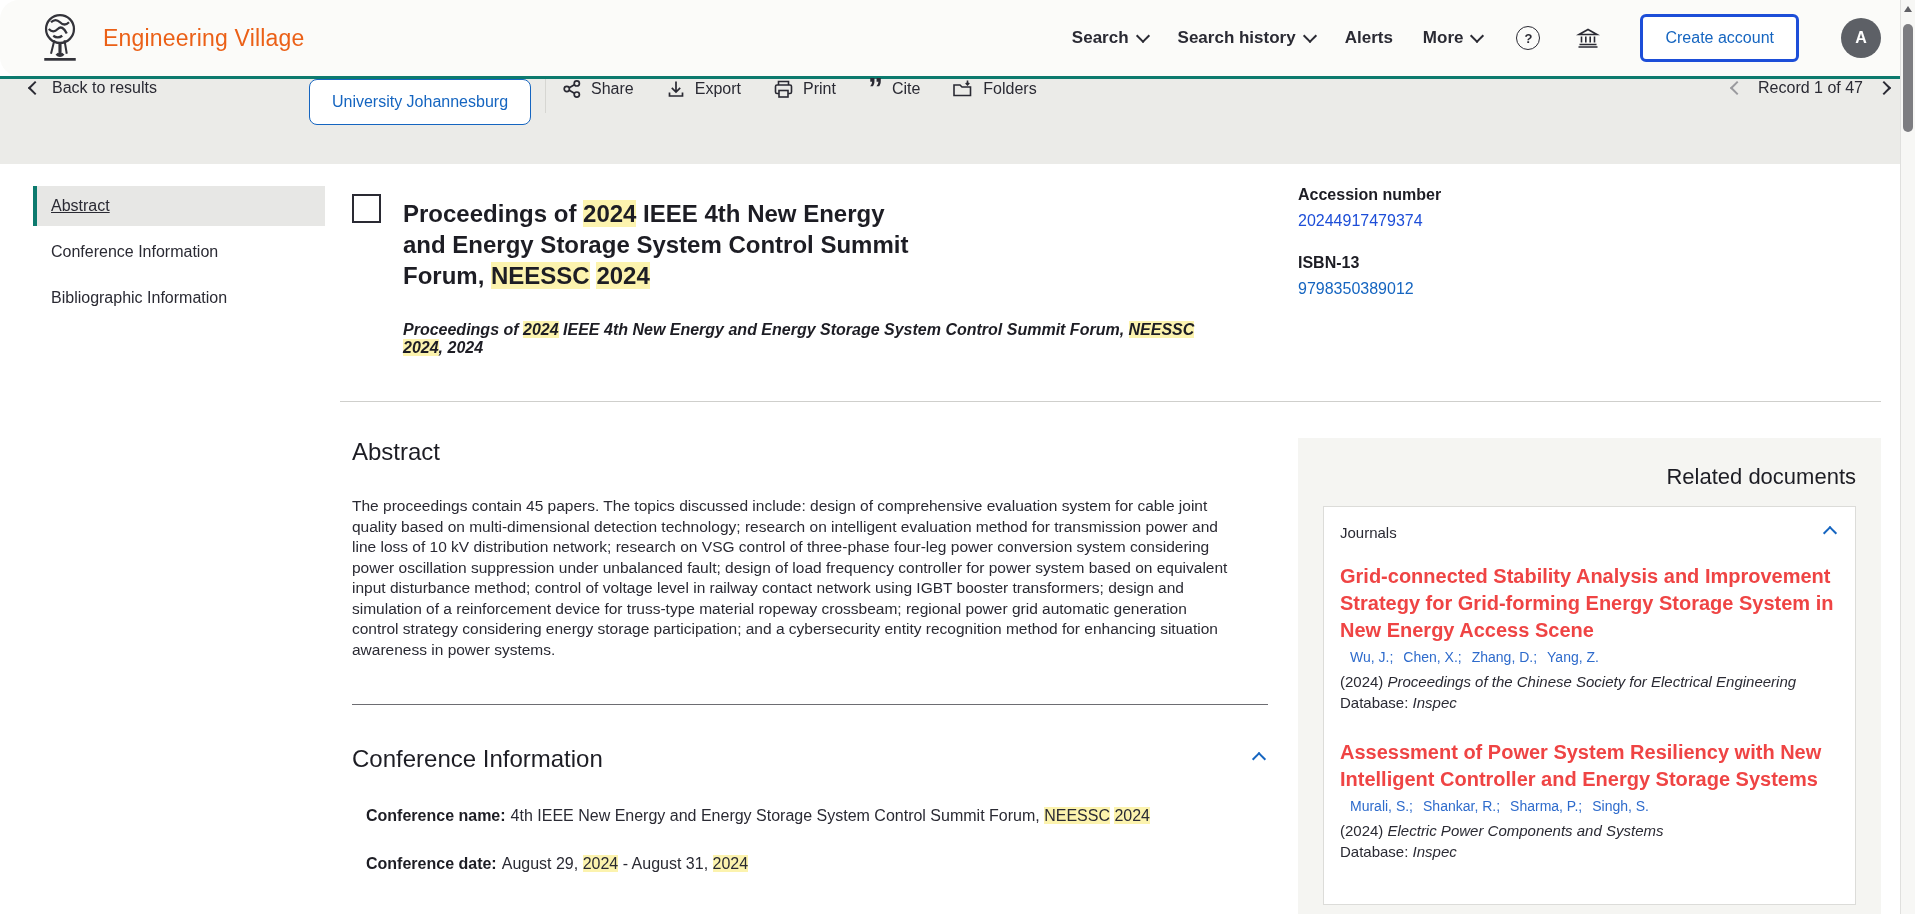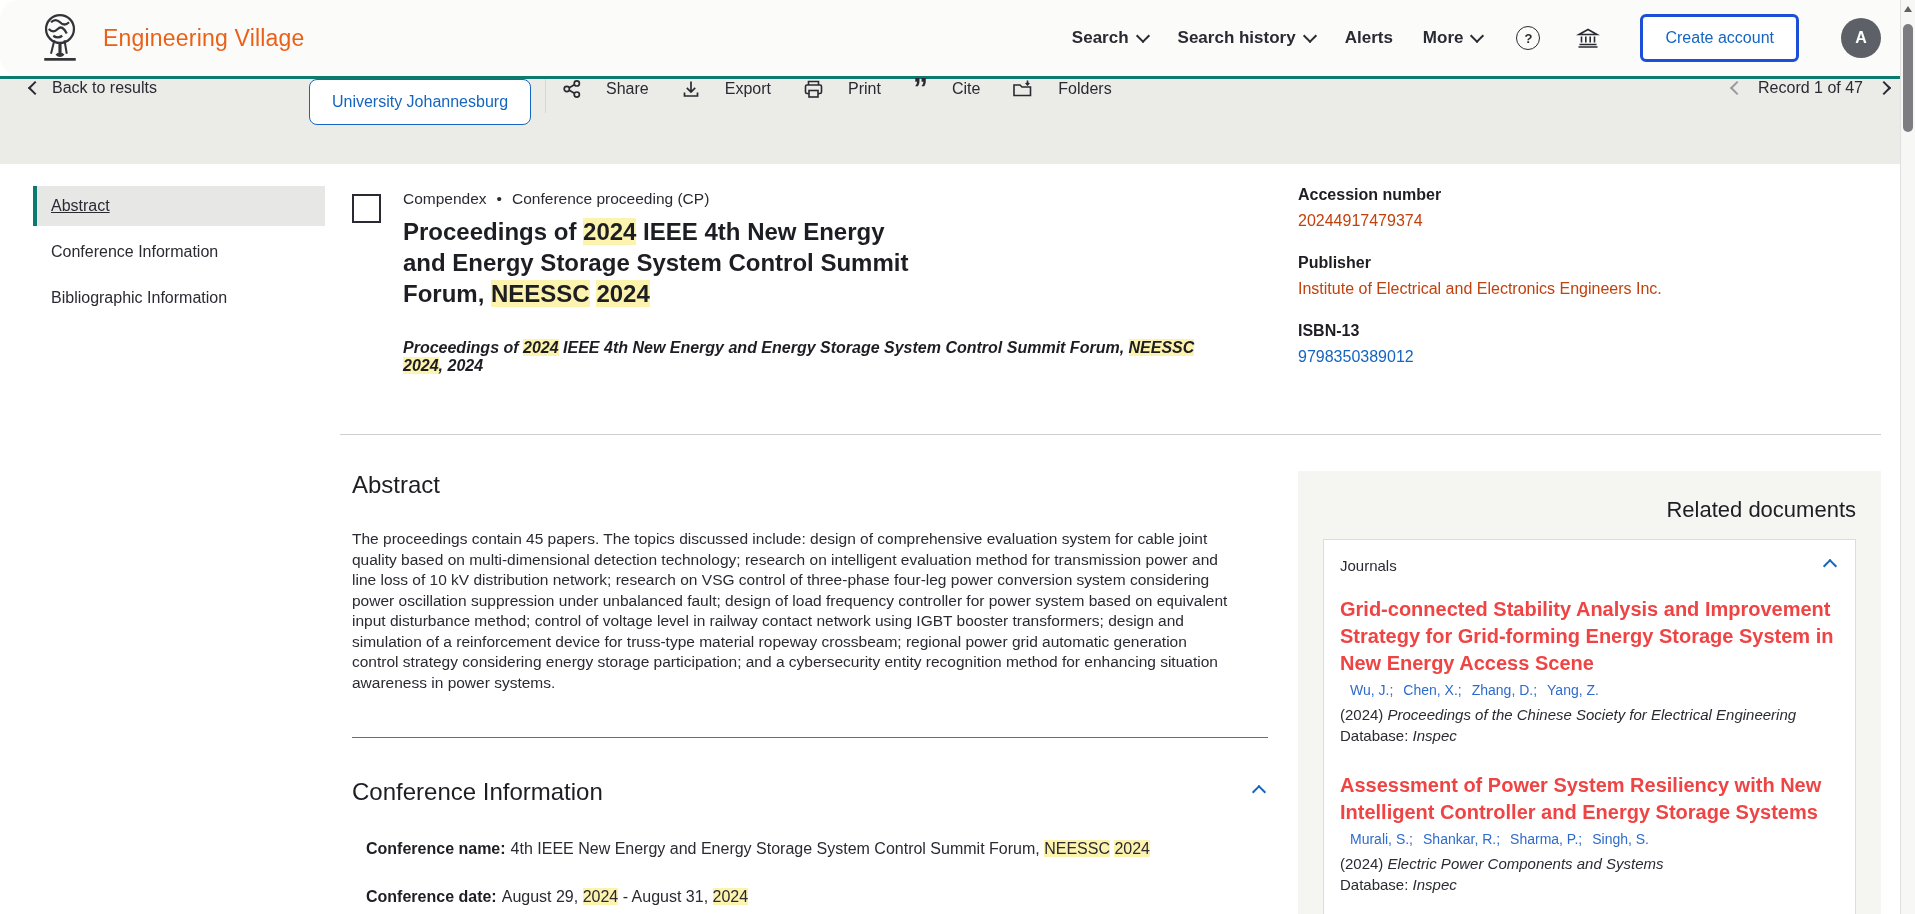--- a/index.html
+++ b/index.html
@@ -23,21 +23,21 @@
   .bank{margin-left:6px;cursor:pointer;}
   .create-account{margin-left:10px;background:#fff;border:3px solid #1d4ed8;color:#1565c0;font-size:16px;padding:12px 22px;border-radius:6px;cursor:pointer;font-family:inherit;}
   .avatar{width:40px;height:40px;border-radius:50%;background:#5d6066;color:#fff;display:flex;align-items:center;justify-content:center;font-size:16px;font-weight:700;margin-left:12px;cursor:pointer;}
   .teal-rule{height:3px;background:#0c7a6e;}
   
   .toolbar{height:85px;background:#ebebe8;display:flex;align-items:flex-start;padding:0 26px 0 30px;box-sizing:border-box;}
   .back-link{display:flex;align-items:center;gap:12px;font-size:16px;cursor:pointer;}
   .inst-btn{margin-left:152px;background:#fff;border:1px solid #1565c0;color:#1565c0;font-size:16px;padding:13px 22px;border-radius:8px;cursor:pointer;font-family:inherit;}
   .tb-sep{width:1px;height:34px;background:#d6d6d2;margin:0 16px 0 14px;}
   .tb-actions{display:flex;align-items:center;gap:32px;}
-  .tb-action{display:flex;align-items:center;gap:24px;font-size:16px;cursor:pointer;}
+  .tb-action{display:flex;align-items:center;gap:9px;font-size:16px;cursor:pointer;}
   .quote-glyph{font-size:30px;font-weight:700;line-height:14px;height:16px;overflow:visible;}
   .pagination{margin-left:auto;display:flex;align-items:center;gap:16px;font-size:16px;}
   .pag-prev{color:#9a9a9e;cursor:default;}
   .pag-next{color:#2a2a33;cursor:pointer;}
   
   .content{display:flex;padding:22px 34px 0 33px;box-sizing:border-box;background:#fff;}
   .side-nav{width:292px;flex:none;margin-right:27px;font-size:16px;}
   .side-item{padding:11px 14px;margin-bottom:6px;cursor:pointer;border-left:4px solid transparent;}
   .side-item.active{background:#e7e7e5;border-left:4px solid #0c7a6e;}
   .side-item.active span{text-decoration:underline;}
@@ -45,21 +45,21 @@
   .head-row{display:flex;}
   .record-head{flex:1;display:flex;gap:22px;padding-top:4px;}
   .cbx{width:25px;height:25px;border:2px solid #2a2a33;background:#fff;flex:none;margin-top:4px;cursor:pointer;}
   .type-row{font-size:15.5px;display:flex;gap:10px;align-items:center;}
   h1.rec-title{font-size:24px;line-height:31px;font-weight:700;color:#1d1d24;margin:8px 0 0;max-width:530px;}
   .hl{background:#fcf3ae;}
   .citation{margin-top:30px;font-size:16px;font-style:italic;font-weight:700;color:#1d1d24;max-width:810px;}
   .meta-col{width:583px;flex:none;font-size:16px;}
   .meta-group{margin-bottom:24px;}
   .meta-label{font-weight:700;margin-bottom:8px;color:#1d1d24;}
-  .meta-value{color:#c2410c;}
+  .meta-value{color:#1d4ed8;}
   .meta-value.link{color:#1565c0;cursor:pointer;}
   .big-divider{border:none;border-top:1px solid #cfcfcc;margin:44px 0 0 -12px;}
   .body-row{display:flex;margin-top:36px;align-items:flex-start;}
   .main-sections{flex:1;min-width:0;padding-right:30px;}
   h2.sec-h{font-size:24px;font-weight:400;color:#1d1d24;margin:0;}
   .abstract-text{font-size:15.5px;line-height:20.5px;margin:30px 0 0;max-width:885px;color:#2a2a33;}
   .section-divider{border:none;border-top:1px solid #6d6d72;margin:44px 0 0;}
   .conf-head{display:flex;align-items:center;justify-content:space-between;margin-top:40px;}
   .collapse-btn{color:#1565c0;cursor:pointer;padding:4px;}
   .conf-fields{margin:34px 0 0 14px;font-size:16px;}
@@ -190,37 +190,28 @@
       <span>Bibliographic Information</span>
     </div>
   </aside>
 
   <div class="rest">
 
     <div class="head-row">
       <div class="record-head">
         <div class="cbx"></div>
         <div>
-          <div class="type-row">
-            <span>Compendex</span>
-            <span>•</span>
-            <span>Conference proceeding (CP)</span>
-          </div>
           <h1 class="rec-title"><span>Proceedings of </span><span class="hl">2024</span><span> IEEE 4th New Energy and Energy Storage System Control Summit Forum, </span><span class="hl">NEESSC</span><span> </span><span class="hl">2024</span></h1>
           <div class="citation"><span>Proceedings of </span><span class="hl">2024</span><span> IEEE 4th New Energy and Energy Storage System Control Summit Forum, </span><span class="hl">NEESSC</span><span> </span><span class="hl">2024</span><span>, 2024</span></div>
         </div>
       </div>
       <div class="meta-col">
         <div class="meta-group">
           <div class="meta-label">Accession number</div>
           <div class="meta-value">20244917479374</div>
-        </div>
-        <div class="meta-group">
-          <div class="meta-label">Publisher</div>
-          <div class="meta-value">Institute of Electrical and Electronics Engineers Inc.</div>
         </div>
         <div class="meta-group">
           <div class="meta-label">ISBN-13</div>
           <div class="meta-value link">9798350389012</div>
         </div>
       </div>
     </div>
 
     <hr class="big-divider">
 

